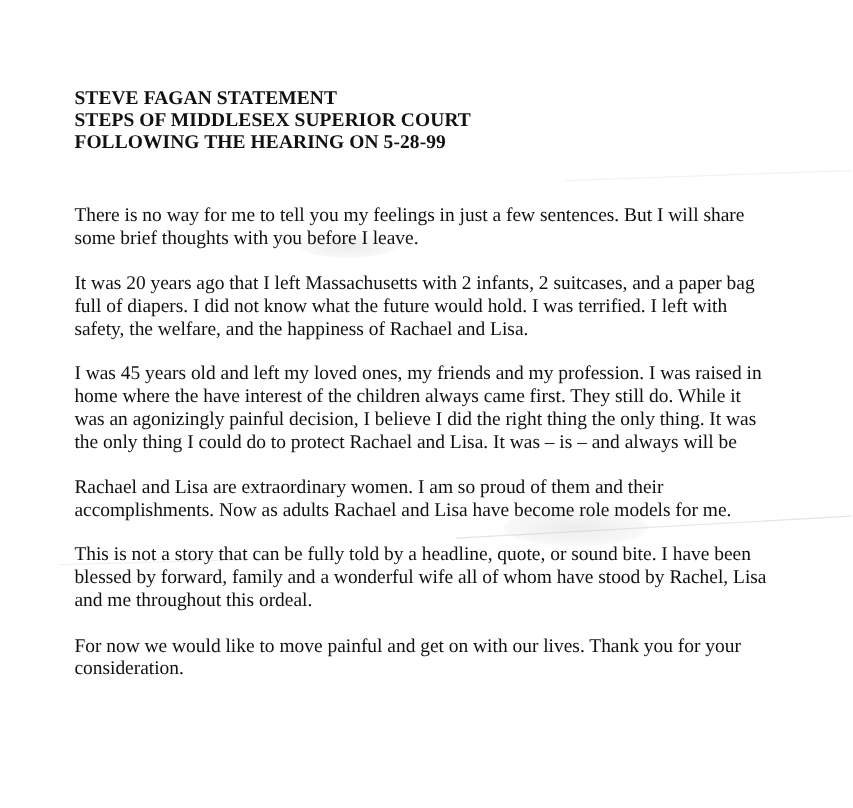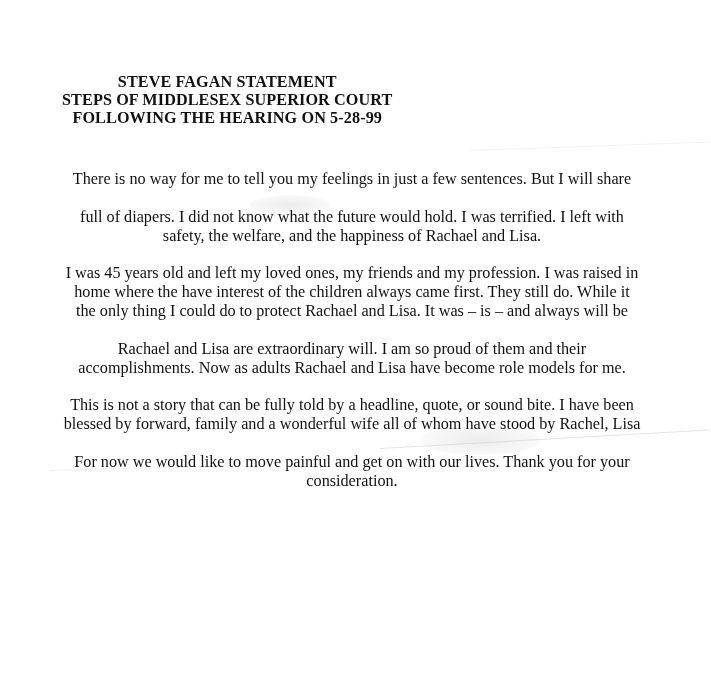--- a/index.html
+++ b/index.html
@@ -13,21 +13,20 @@
       position: relative;
       overflow: hidden;
       font-family: "Liberation Serif", "DejaVu Serif", serif;
       color: #111111;
     }
     .page {
       position: absolute;
       left: 0; top: 0;
       width: 711px; height: 673px;
       background: #ffffff;
-      text-align: center;
     }
     .crease {
       position: absolute;
       height: 1px;
       background: #d9d9d9;
       transform-origin: left center;
       opacity: 0.7;
     }
     .smudge {
       position: absolute;
@@ -73,36 +72,40 @@
 
   <div class="header">
     <div>STEVE FAGAN STATEMENT</div>
     <div>STEPS OF MIDDLESEX SUPERIOR COURT</div>
     <div>FOLLOWING THE HEARING ON 5-28-99</div>
   </div>
 
   <div class="body">
     <p class="para">
       <span class="line">There is no way for me to tell you my feelings in just a few sentences.  But I will share</span>
+      <span class="line">some brief thoughts with you before I leave.</span>
     </p>
     <p class="para">
+      <span class="line">It was 20 years ago that I left Massachusetts with 2 infants, 2 suitcases, and a paper bag</span>
       <span class="line">full of diapers.  I did not know what the future would hold.   I was terrified.  I left with</span>
       <span class="line">safety, the welfare, and the happiness of Rachael and Lisa.</span>
     </p>
     <p class="para">
       <span class="line">I was 45 years old and left my loved ones, my friends and my profession.  I was raised in</span>
       <span class="line">home where the have interest of the children always came first.  They still do.  While it</span>
+      <span class="line">was an agonizingly painful decision, I believe I did the right thing the only thing.  It was</span>
       <span class="line">the only thing I could do to protect Rachael and Lisa.   It was – is – and always will be</span>
     </p>
     <p class="para">
-      <span class="line">Rachael and Lisa are extraordinary will.  I am so proud of them and their</span>
+      <span class="line">Rachael and Lisa are extraordinary women.  I am so proud of them and their</span>
       <span class="line">accomplishments.  Now as adults Rachael and Lisa have become role models for me.</span>
     </p>
     <p class="para">
       <span class="line">This is not a story that can be fully told by a headline, quote, or sound bite.  I have been</span>
       <span class="line">blessed by forward, family and a wonderful wife all of whom have stood by Rachel, Lisa</span>
+      <span class="line">and me throughout this ordeal.</span>
     </p>
     <p class="para">
       <span class="line">For now we would like to move painful and get on with our lives.  Thank you for your</span>
       <span class="line">consideration.</span>
     </p>
   </div>
 </div>
 
 </body></html>

